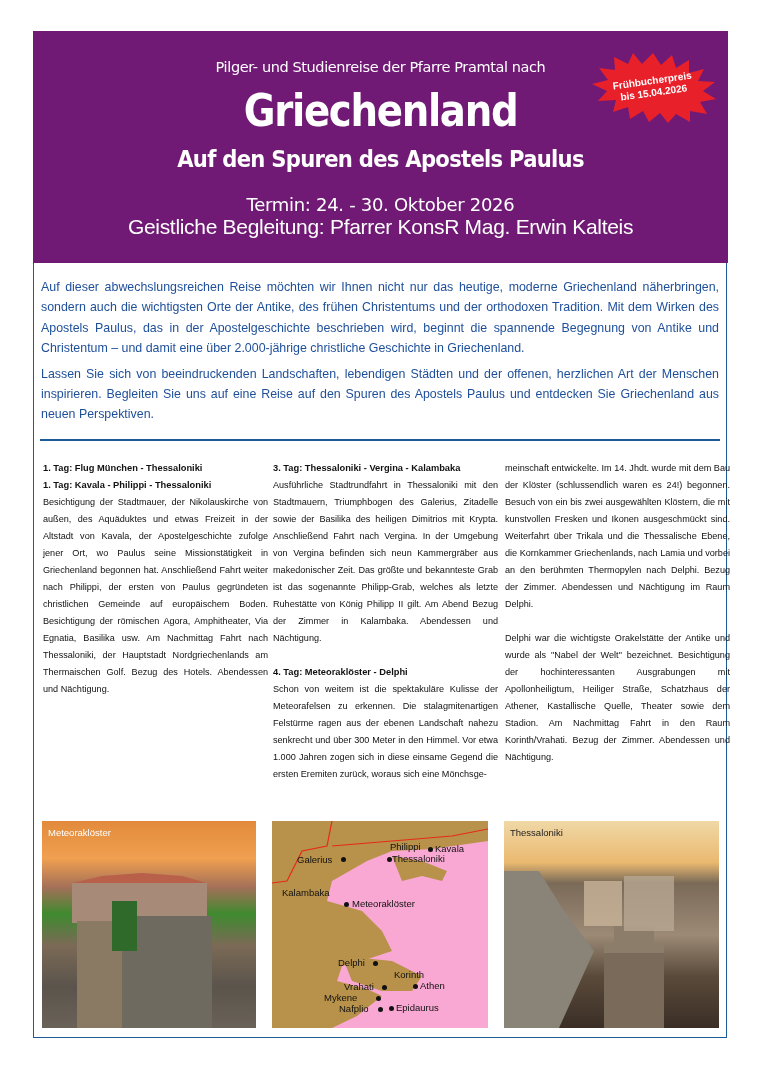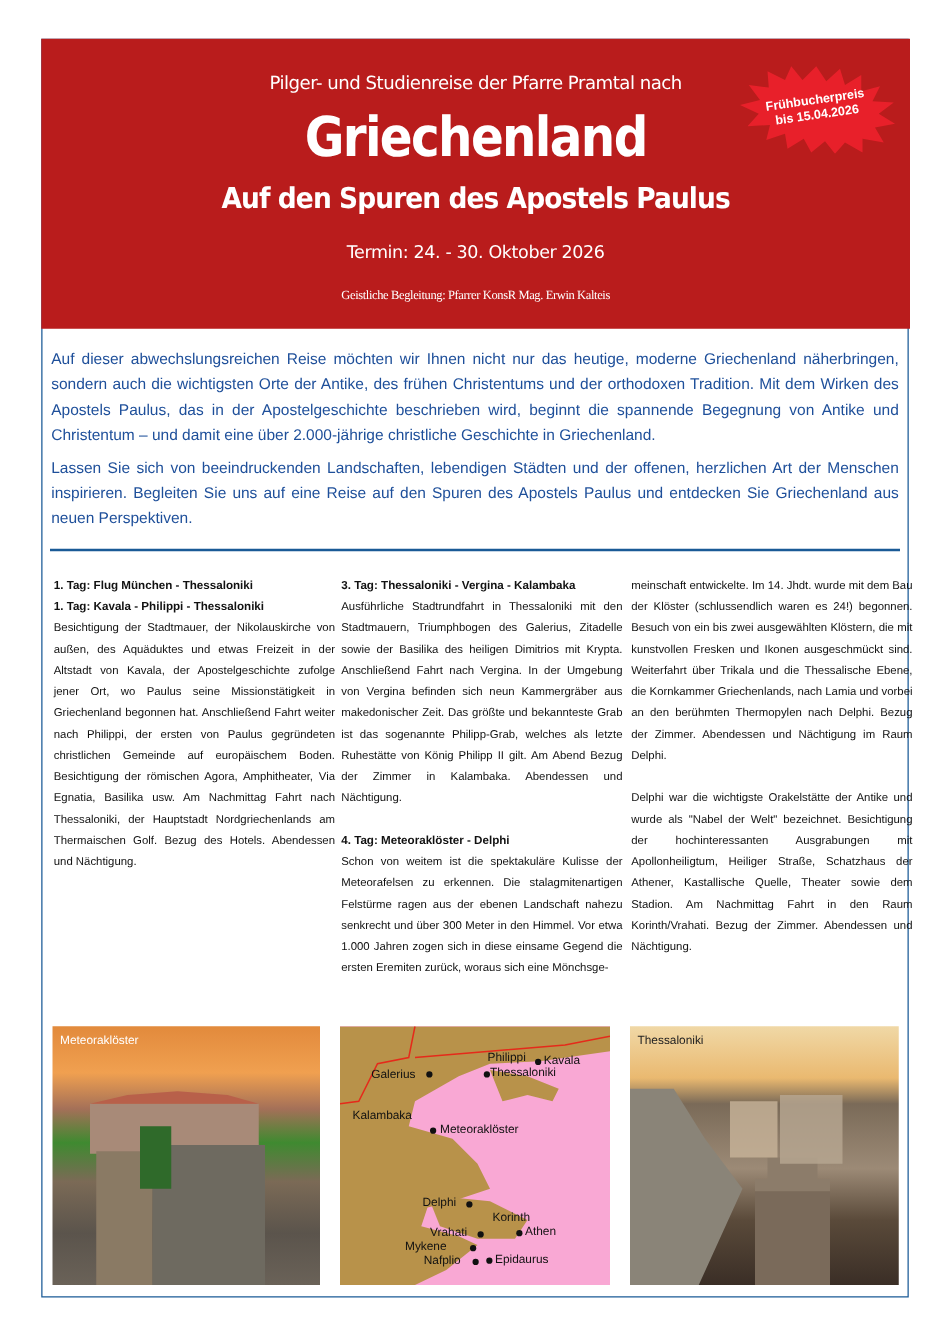--- a/index.html
+++ b/index.html
@@ -1,23 +1,23 @@
 <!DOCTYPE html>
 <html><head>
 <meta charset="utf-8">
 <style>
   html, body { margin:0; padding:0; background:#ffffff; }
   body { width:757px; height:1070px; position:relative; overflow:hidden; font-family:"Liberation Sans", sans-serif; }
   .frame { position:absolute; left:33px; top:31px; width:694px; height:1007px; border:1.5px solid #1a5a96; box-sizing:border-box; }
-  .header { position:absolute; left:33px; top:31px; width:695px; height:232px; background:#b91c1c; color:#fff; text-align:center; }
+  .header { position:absolute; left:33px; top:31px; width:695px; height:232px; background:#701a75; color:#fff; text-align:center; }
   .pre { position:absolute; top:28px; left:0; width:100%; font-family:"DejaVu Sans", sans-serif; font-size:14.5px; letter-spacing:-0.4px; }
   .title { position:absolute; top:54px; left:0; width:100%; font-family:"DejaVu Sans", sans-serif; font-weight:bold; font-size:44px; letter-spacing:-1.5px; transform:scaleX(0.88); }
   .subtitle { position:absolute; top:115px; left:0; width:100%; font-family:"DejaVu Sans", sans-serif; font-weight:bold; font-size:23px; letter-spacing:-0.8px; transform:scaleX(0.92); }
-  .termin { position:absolute; top:163px; left:0; width:100%; font-family:"DejaVu Sans", sans-serif; font-size:14px; letter-spacing:-0.3px; }
-  .guide { position:absolute; top:200px; left:0; width:100%; font-family:Liberation Serif, serif; font-size:10px; letter-spacing:-0.3px; }
+  .termin { position:absolute; top:163px; left:0; width:100%; font-family:"DejaVu Sans", sans-serif; font-size:18px; letter-spacing:-0.3px; }
+  .guide { position:absolute; top:184px; left:0; width:100%; font-family:Liberation Sans, sans-serif; font-size:21px; letter-spacing:-0.3px; }
   .badge { position:absolute; left:555px; top:20px; width:130px; height:72px; }
   .badge svg { position:absolute; left:0; top:0; }
   .badge-text { position:absolute; left:0; top:0; width:130px; height:72px; display:flex; flex-direction:column; align-items:center; justify-content:center; color:#fff; font-weight:bold; font-size:10px; line-height:12px; transform:rotate(-8deg); }
   .intro { position:absolute; left:41px; top:277px; width:678px; color:#1e4f9a; font-size:12.4px; line-height:20.4px; text-align:justify; }
   .intro p { margin:0 0 5px 0; }
   .divider { position:absolute; left:40px; top:439px; width:680px; height:1.5px; background:#1a5a96; }
   .col { position:absolute; top:460px; width:225px; font-size:9.1px; line-height:17px; color:#111; text-align:justify; }
   .col h4 { margin:0; font-size:9.3px; font-weight:bold; }
   .col p { margin:0 0 17px 0; }
   .c1 { left:43px; } .c2 { left:273px; } .c3 { left:505px; }

